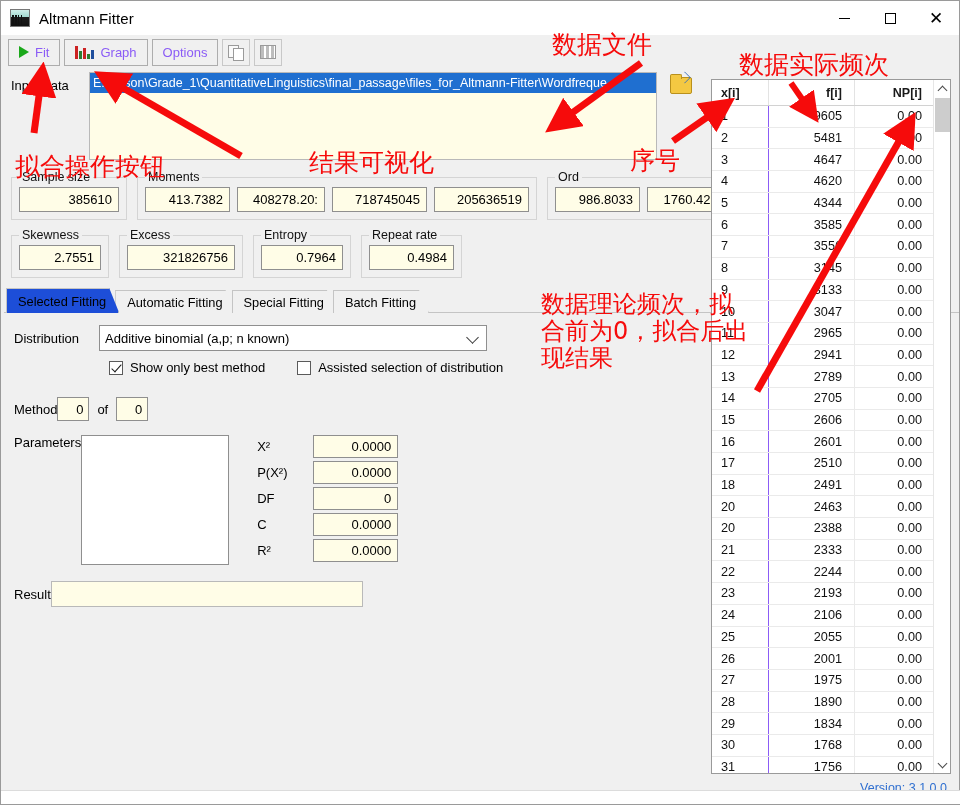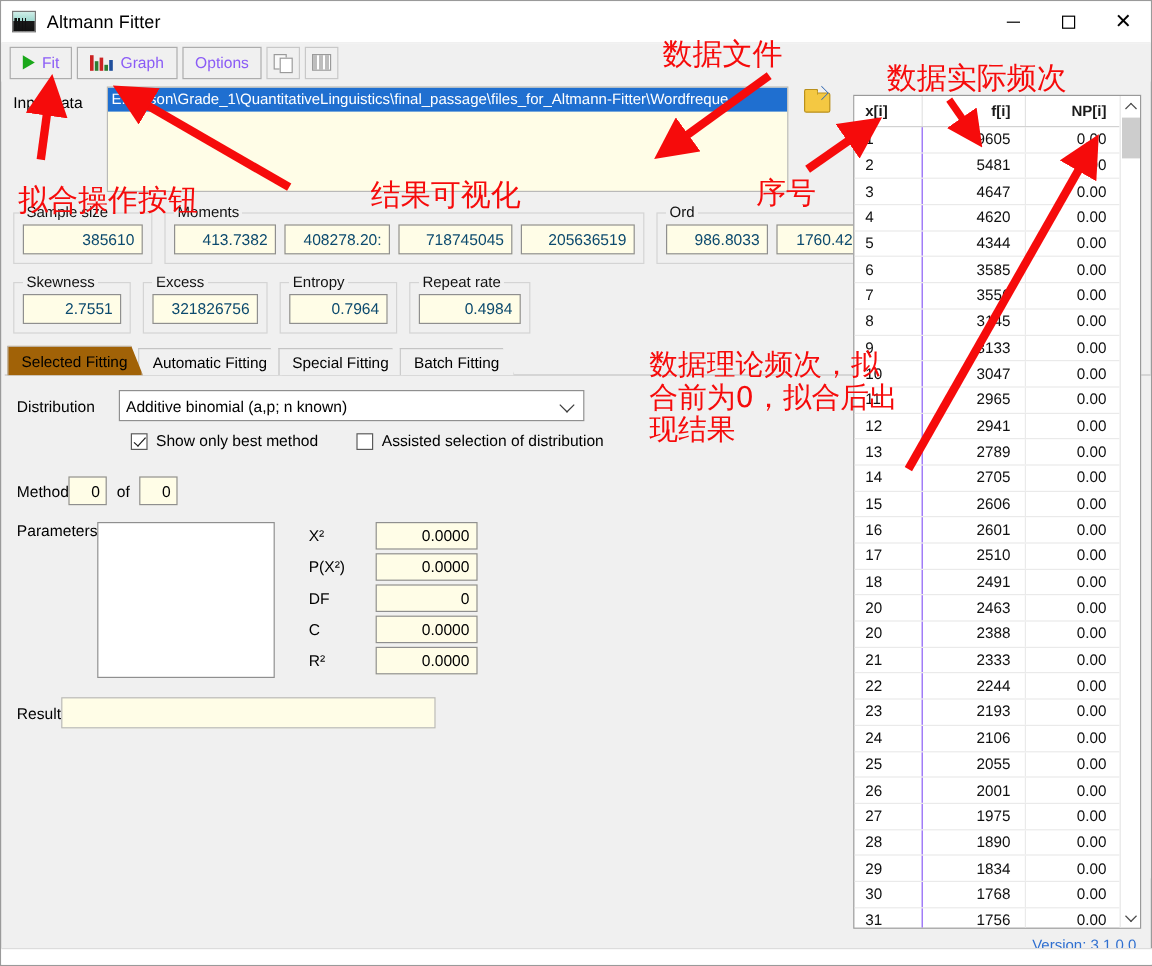--- a/index.html
+++ b/index.html
@@ -103,36 +103,36 @@
   .statsarea { padding: 10px 0 0 10px; }
   .row { display:flex; align-items:flex-start; gap:10px; }
   fieldset.gb {
     border:1px solid #d4d4d4; border-radius:0; margin:0; padding: 3px 7px 7px 7px;
   }
   fieldset.gb > legend { font-size:12.5px; padding:0 3px; color:#111; }
   .fields { display:flex; gap:7px; }
   .fld {
     background:#fffde7; border:1px solid #8f8f8f; height:25px;
     display:flex; align-items:center; justify-content:flex-end;
-    padding: 0 6px; font-size:13px; color:#0c4a6e; overflow:hidden; white-space:nowrap;
-  }
-  .w100{width:100px;} .w85{width:85px;} .w90{width:88px;} .w82{width:82px;}
+    padding: 0 6px; font-size:13px; color:#000000; overflow:hidden; white-space:nowrap;
+  }
+  .w100{width:100px;} .w85{width:85px;} .w90{width:108px;} .w82{width:82px;}
   .w95{width:95px;} .w88{width:88px;}
 
   
   .tabwrap { margin-top:10px; padding-left:3px; position:relative; }
   .tabs { display:flex; align-items:flex-end; height:25px; position:relative; z-index:2; padding-left:2px;}
   .tab {
     position:relative; height:23px; line-height:23px; padding: 0 12px 0 11px;
     font-size:12.8px; background:#f0f0f0; border:1px solid #c4c4c4; border-bottom:none;
     margin-right:-4px;
     -webkit-clip-path: polygon(0 0, calc(100% - 10px) 0, 100% 100%, 0 100%);
     clip-path: polygon(0 0, calc(100% - 10px) 0, 100% 100%, 0 100%);
   }
-  .tab.active { background:#a16207; height:25px; line-height:25px; z-index:3; }
+  .tab.active { background:#1d4ed8; height:25px; line-height:25px; z-index:3; }
   .tabpanel {
     border-top:1px solid #c4c4c4; margin-top:-1px;
     height:420px; background:#f0f0f0; position:relative; padding: 12px 0 0 10px;
   }
   .formrow { display:flex; align-items:center; margin-bottom:9px; }
   .formrow .lbl2 { width:85px; font-size:13px; }
   select.combo, .combo {
     width:388px; height:26px; background:#fff; border:1px solid #8f8f8f;
     font-size:13px; padding-left:5px; display:flex; align-items:center;
     position:relative; color:#000;

